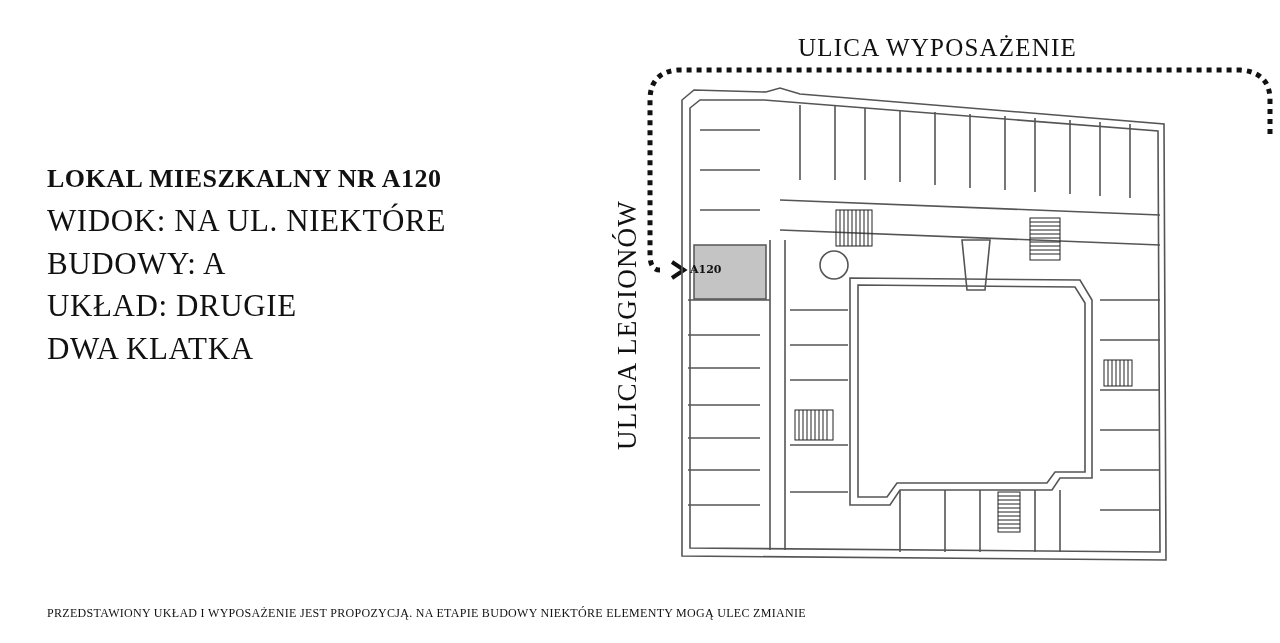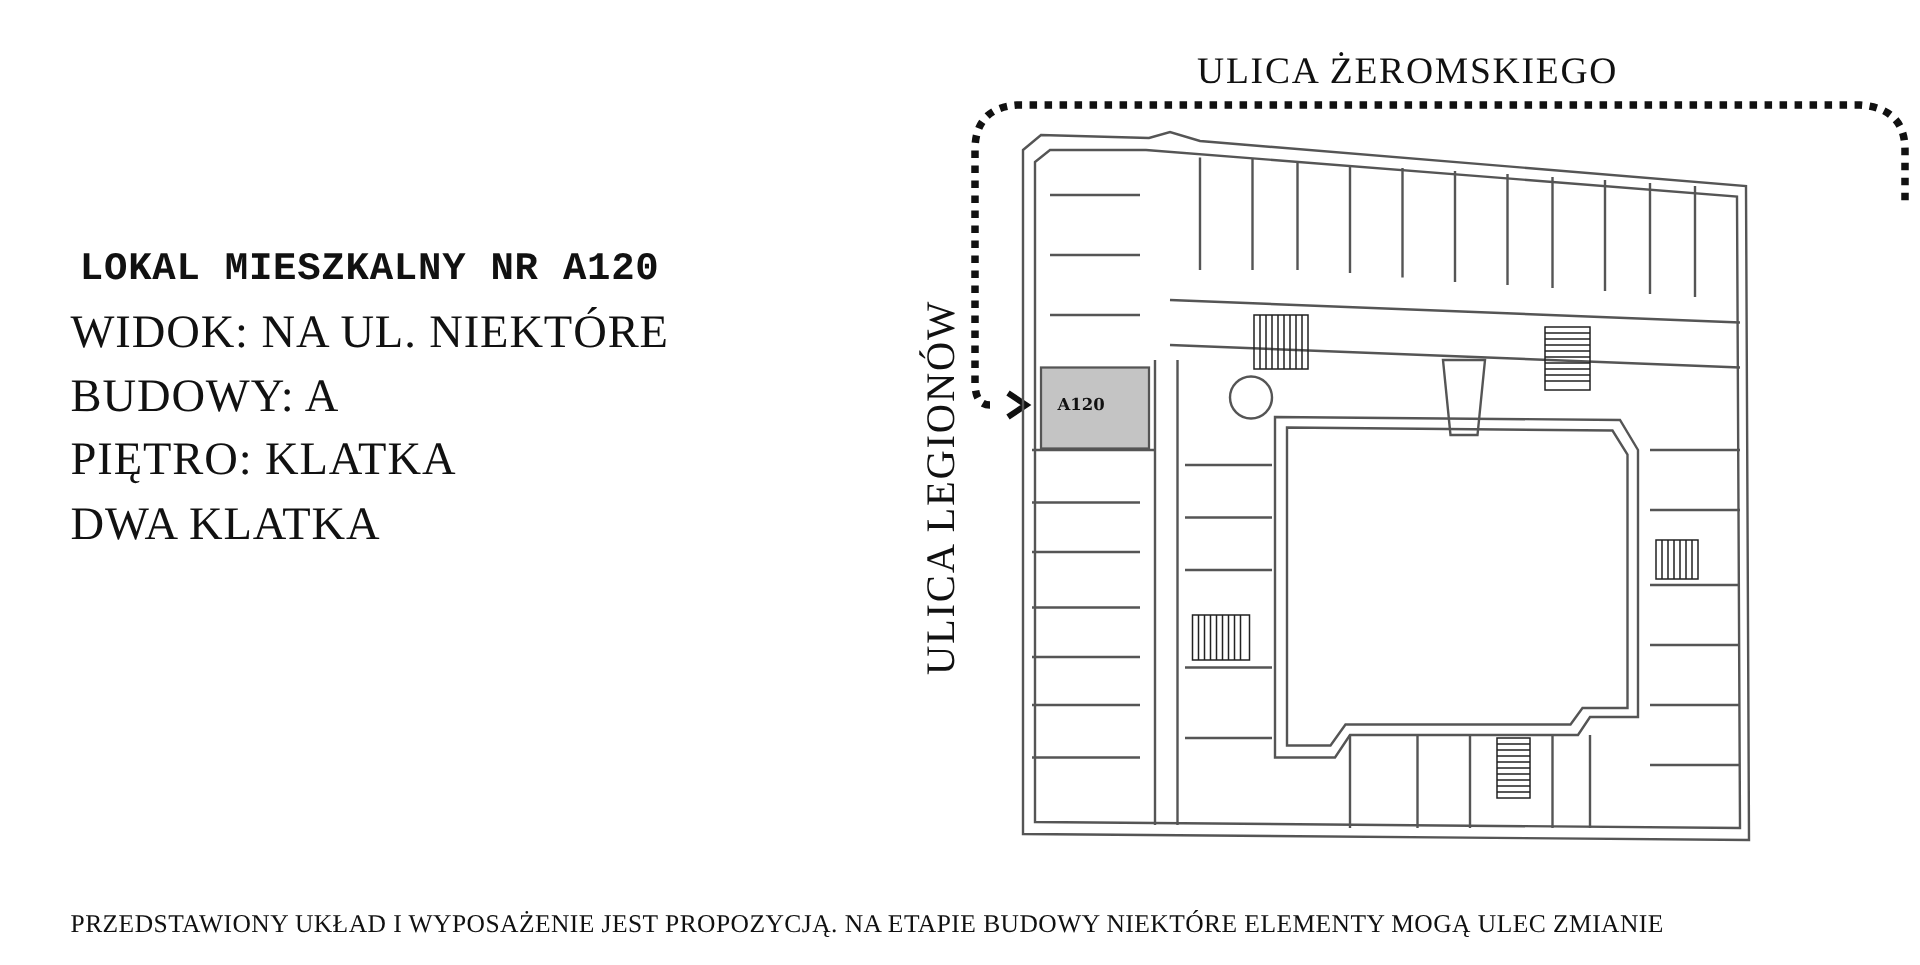--- a/index.html
+++ b/index.html
@@ -1,37 +1,37 @@
 <!DOCTYPE html>
 <html><head>
   <meta charset="utf-8">
   <style>
     html, body { margin: 0; padding: 0; background: #ffffff; }
     body { width: 1280px; height: 643px; position: relative; overflow: hidden; font-family: "DejaVu Serif", serif; color: #111; }
     .info { position: absolute; left: 47px; top: 158px; }
-    .info .title { font-family: Liberation Mono, monospace; font-weight: bold; font-size: 26px; letter-spacing: 0.5px; height: 42px; line-height: 42px; white-space: nowrap; text-align: center; }
+    .info .title { font-family: Liberation Serif, serif; font-weight: bold; font-size: 26px; letter-spacing: 0.5px; height: 42px; line-height: 42px; white-space: nowrap; }
     .info .line { font-family: "Liberation Serif", serif; font-size: 31px; letter-spacing: 0.6px; height: 42.5px; line-height: 42.5px; white-space: nowrap; }
     .street-top { position: absolute; left: 798px; top: 34px; font-family: "Liberation Serif", serif; font-size: 25px; letter-spacing: 1.2px; white-space: nowrap; }
     .street-left { position: absolute; left: 612px; top: 450px; transform-origin: 0 0; transform: rotate(-90deg); font-family: "Liberation Serif", serif; font-size: 27px; letter-spacing: 1.2px; white-space: nowrap; }
-    .footer { position: absolute; left: 47px; top: 606px; font-family: "Liberation Serif", serif; font-size: 17px; letter-spacing: 0.3px; white-space: nowrap; }
+    .footer { position: absolute; left: 47px; top: 606px; font-family: "Liberation Serif", serif; font-size: 12px; letter-spacing: 0.3px; white-space: nowrap; }
     svg.plan { position: absolute; left: 0; top: 0; }
-    .unit-label { position: absolute; left: 705px; top: 263px; font-family: "DejaVu Serif", serif; font-weight: bold; font-size: 11px; }
+    .unit-label { position: absolute; left: 690px; top: 263px; font-family: "DejaVu Serif", serif; font-weight: bold; font-size: 11px; }
   </style>
 </head>
 <body>
 
 <div class="info">
   <div class="title">LOKAL MIESZKALNY NR  A120</div>
   <div class="line">WIDOK: NA UL. NIEKTÓRE</div>
   <div class="line">BUDOWY: A</div>
-  <div class="line">PIĘTRO: KLATKA</div>
+  <div class="line">UKŁAD: DRUGIE</div>
   <div class="line">DWA KLATKA</div>
 </div>
 
-<div class="street-top">ULICA ŻEROMSKIEGO</div>
+<div class="street-top">ULICA WYPOSAŻENIE</div>
 <div class="street-left">ULICA LEGIONÓW</div>
 
 <svg class="plan" width="1280" height="643" viewBox="0 0 1280 643">
 
   <g fill="none" stroke="#111" stroke-width="5" stroke-dasharray="5 5">
     <path d="M660 270 Q650 270 650 255 L650 100 Q650 72 678 70 L1240 70 Q1270 72 1270 100 L1270 135"></path>
   </g>
   <path d="M672 262 L684 270 L672 278" fill="none" stroke="#111" stroke-width="4"></path>
 
   <g fill="none" stroke="#555" stroke-width="1.6">

